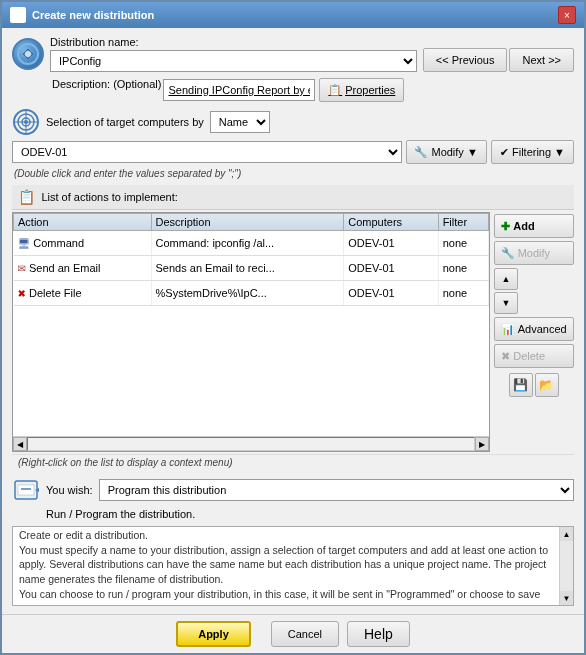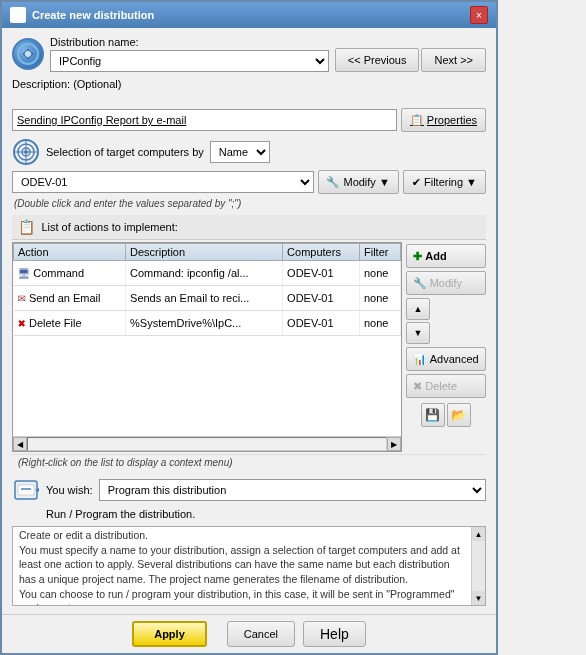--- a/index.html
+++ b/index.html
@@ -5,21 +5,21 @@
     * { box-sizing: border-box; margin: 0; padding: 0; }
     body {
       font-family: 'Segoe UI', Tahoma, Arial, sans-serif;
       font-size: 11px;
       background: #f0f0f0;
       width: 586px;
       height: 655px;
       overflow: hidden;
     }
     .window {
-      width: 498px;
+      width: 586px;
       height: 655px;
       border: 2px solid #6a8aab;
       background: #f0f0f0;
       display: flex;
       flex-direction: column;
     }
     .title-bar {
       background: linear-gradient(to bottom, #6a9fd8, #4a7fb5);
       color: white;
       padding: 4px 8px;
@@ -121,22 +121,23 @@
       background: white;
       height: 22px;
       padding: 1px 4px;
     }
     .name-select {
       flex: 1;
     }
     
     .desc-section {
       display: flex;
-      flex-direction: column;
-      gap: 18px;
+      flex-direction: row;
+      gap: 2px;
+      margin-left: 40px;
     }
     .desc-row {
       display: flex;
       gap: 4px;
       align-items: center;
       text-decoration: underline;
     }
     .desc-input {
       flex: 1;
       height: 22px;

